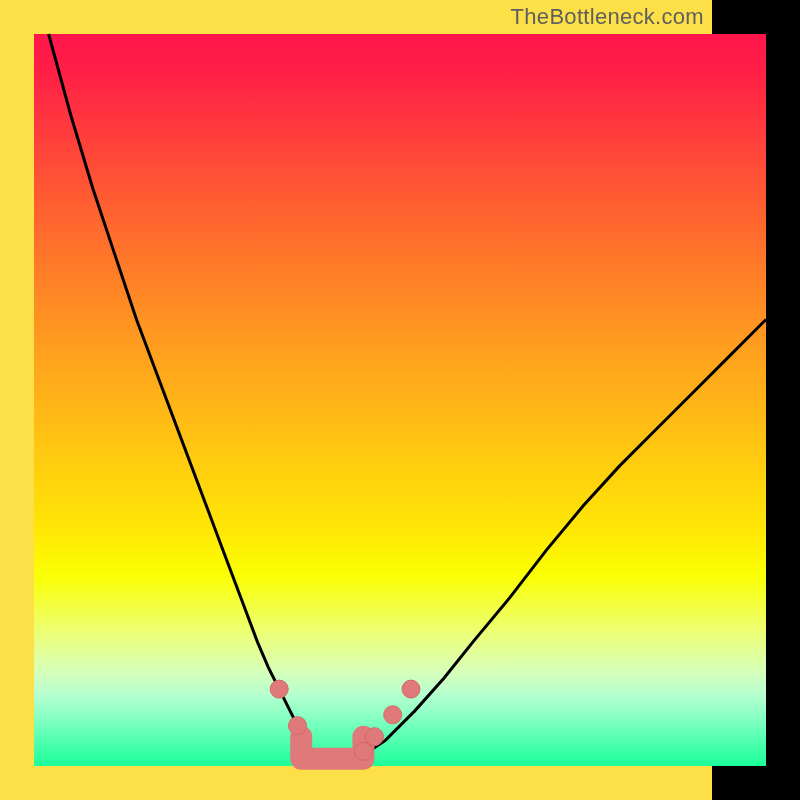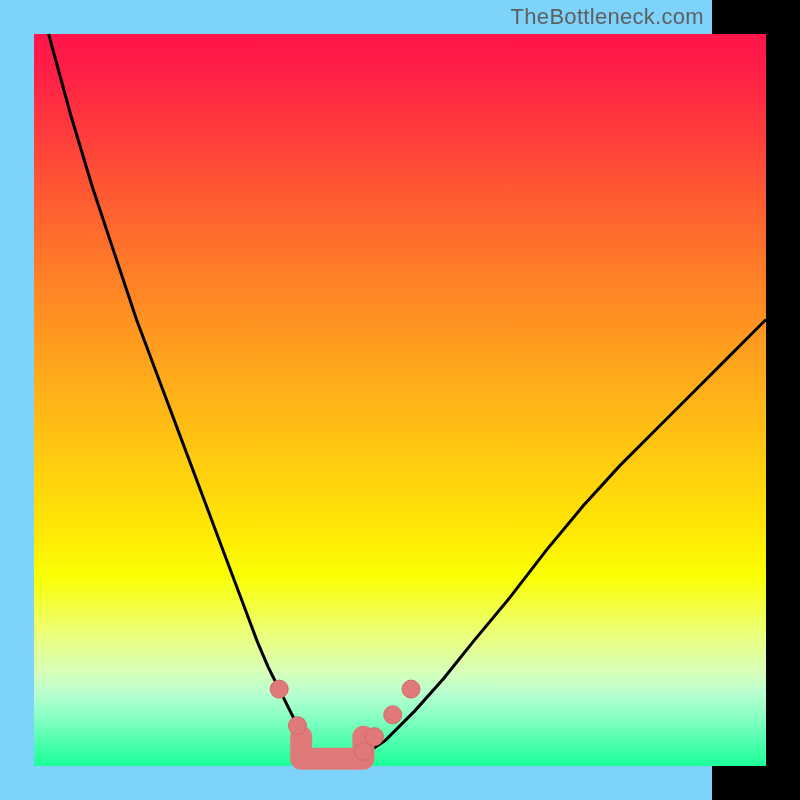--- a/index.html
+++ b/index.html
@@ -1,21 +1,21 @@
 <!DOCTYPE html>
 <html><head>
 <meta charset="utf-8">
 <style>
   * { margin: 0; padding: 0; box-sizing: border-box; }
   html, body { width: 800px; height: 800px; overflow: hidden; background: #000; font-family: Arial, Helvetica, sans-serif; }
   .frame {
     position: relative;
     width: 712px;
     height: 800px;
-    background: #7dd3fc;
+    background: #fde047;
   }
   .gradient-area {
     position: absolute;
     left: 34px;
     top: 34px;
     width: 732px;
     height: 732px;
     background: linear-gradient(to bottom,
       #ff154b 0%,
       #ff1f46 5%,

